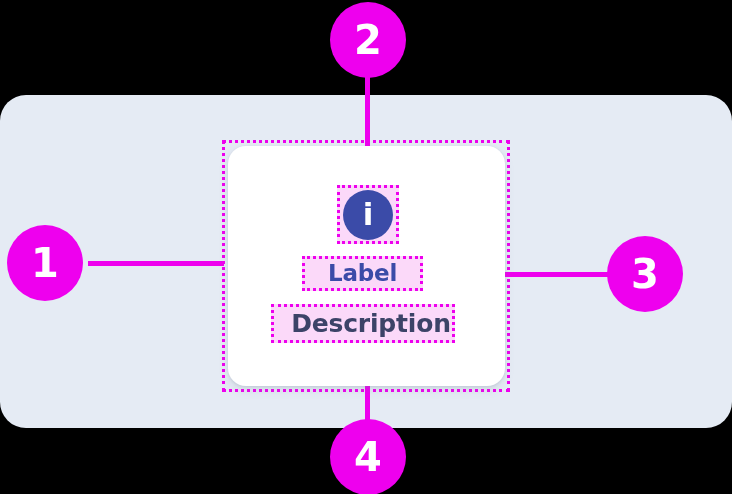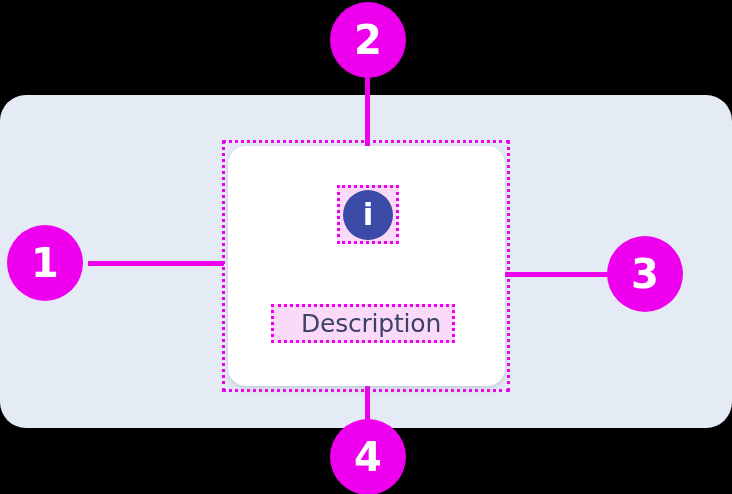--- a/index.html
+++ b/index.html
@@ -103,21 +103,21 @@
   #label-text {
     color: #3b4ba8;
     font-size: 23px;
     font-weight: bold;
     letter-spacing: -0.2px;
     line-height: 1;
   }
   #desc-text {
     color: #3c4368;
     font-size: 25px;
-    font-weight: normal;
+    font-weight: bold;
     line-height: 1;
     letter-spacing: -0.2px;
     margin-left: 16px;
   }
 
   
   .conn {
     position: absolute;
     background: #ee00ee;
   }
@@ -164,20 +164,23 @@
   <div id="card-outline"></div>
 
   <div id="card"></div>
 
   <div class="hl" id="icon-hl">
     <div id="info-circle">
       <span id="info-glyph">i</span>
     </div>
   </div>
 
+  <div class="hl" id="label-hl">
+    <span id="label-text">Label</span>
+  </div>
 
   <div class="hl" id="desc-hl">
     <span id="desc-text">Description</span>
   </div>
 
   <div class="badge" id="badge-1">1</div>
   <div class="badge" id="badge-2">2</div>
   <div class="badge" id="badge-3">3</div>
   <div class="badge" id="badge-4">4</div>
 

